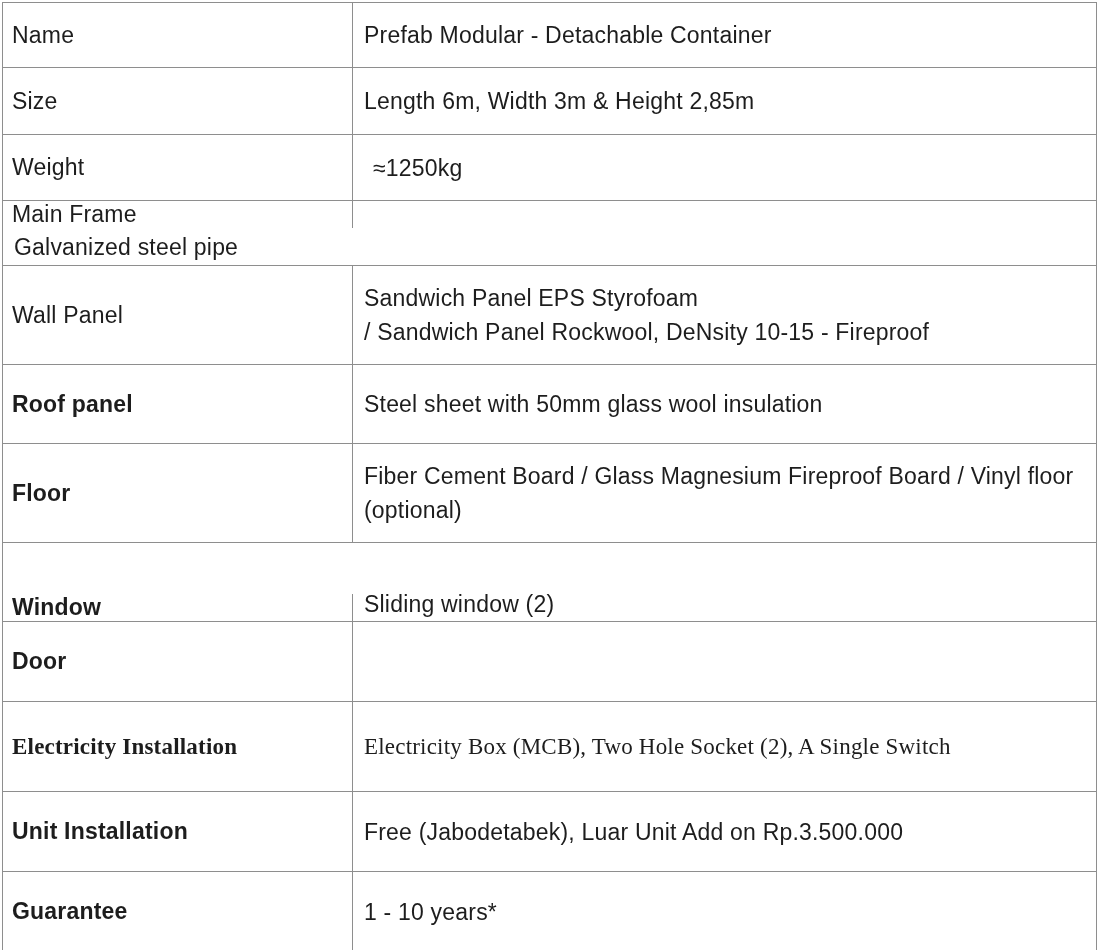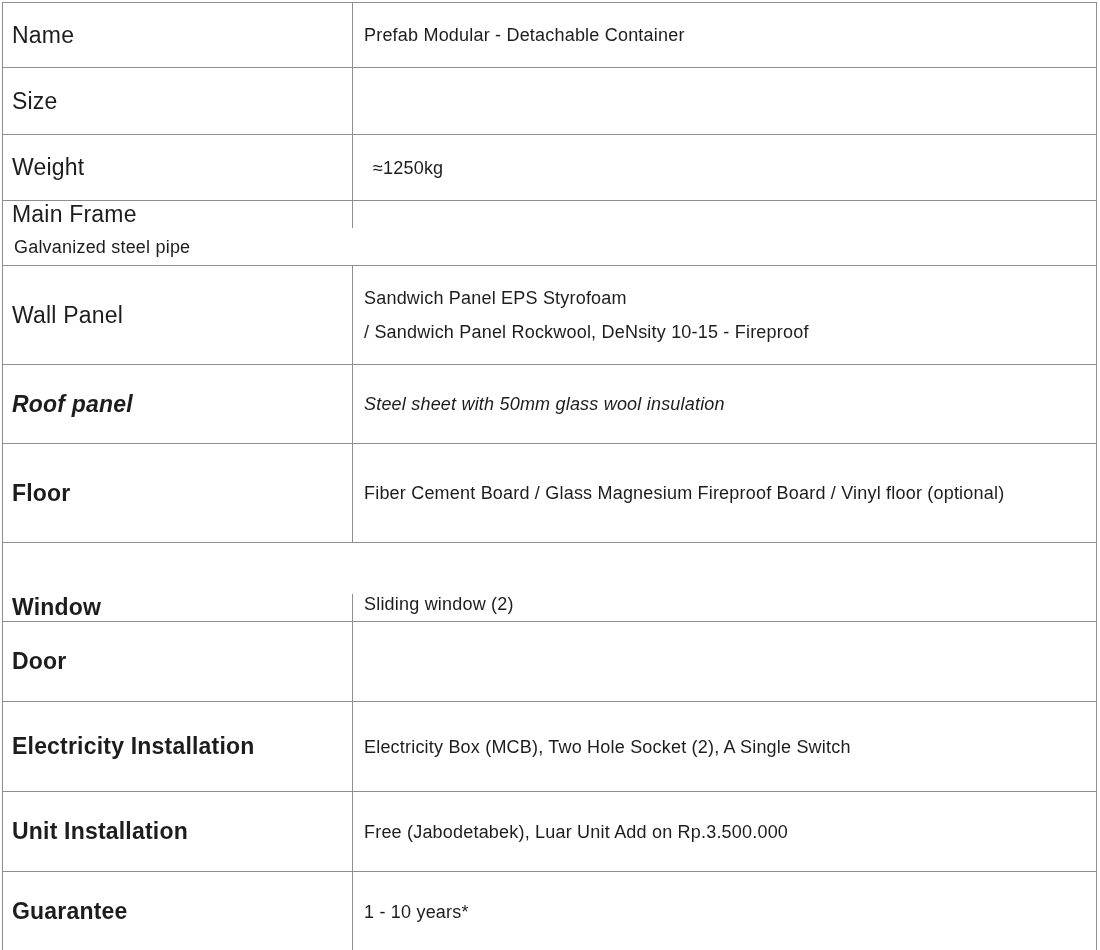--- a/index.html
+++ b/index.html
@@ -30,25 +30,25 @@
     border-bottom: 1px solid #8e8e8e;
     box-sizing: border-box;
   }
 
   
   .spec-row:nth-child(1)  { height: 65px; }
   .spec-row:nth-child(2)  { height: 67px; }
   .spec-row:nth-child(3)  { height: 66px; gap: 9px; }
   .spec-row:nth-child(4)  { height: 65px; flex-direction: column; }
   .spec-row:nth-child(5)  { height: 99px; }
-  .spec-row:nth-child(6)  { height: 79px; font-style: italic; }
+  .spec-row:nth-child(6)  { height: 79px; }
   .spec-row:nth-child(7)  { height: 99px; }
   .spec-row:nth-child(8)  { height: 79px; align-items: flex-end; }
   .spec-row:nth-child(9)  { height: 80px; }
-  .spec-row:nth-child(10) { height: 90px; }
+  .spec-row:nth-child(10) { height: 90px; font-family: Liberation Serif, serif; }
   .spec-row:nth-child(11) { height: 80px; }
   .spec-row:nth-child(12) { height: 80px; }
 
   .spec-label {
     width: 350px;
     min-width: 350px;
     border-right: 1px solid #8e8e8e;
     box-sizing: border-box;
     display: flex;
     align-items: center;
@@ -65,21 +65,21 @@
     font-weight: 700;
   }
 
   .spec-value {
     flex: 1;
     display: flex;
     align-items: center;
     padding-left: 11px;
     padding-right: 14px;
     box-sizing: border-box;
-    font-size: 18px;
+    font-size: 23px;
     font-weight: 400;
     color: #1d1d1d;
     letter-spacing: 0.2px;
   }
 
   .spec-value span {
     white-space: pre-line;
     line-height: 34px;
   }
 </style>
@@ -93,20 +93,23 @@
         <span>Name</span>
       </div>
     <div class="spec-value">
         <span>Prefab Modular - Detachable Container</span>
       </div>
   </div>
 
   <div class="spec-row">
     <div class="spec-label">
         <span>Size</span>
+      </div>
+    <div class="spec-value">
+        <span>Length 6m, Width 3m &amp; Height 2,85m</span>
       </div>
   </div>
 
   <div class="spec-row">
     <div class="spec-label">
         <span>Weight</span>
       </div>
     <div class="spec-value">
         <span>≈1250kg</span>
       </div>

